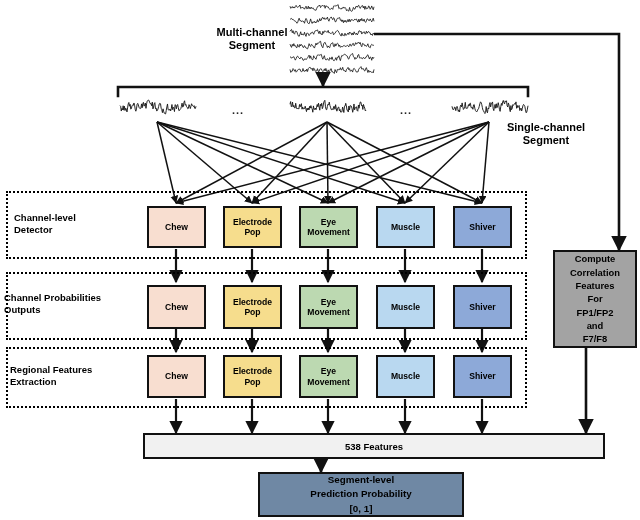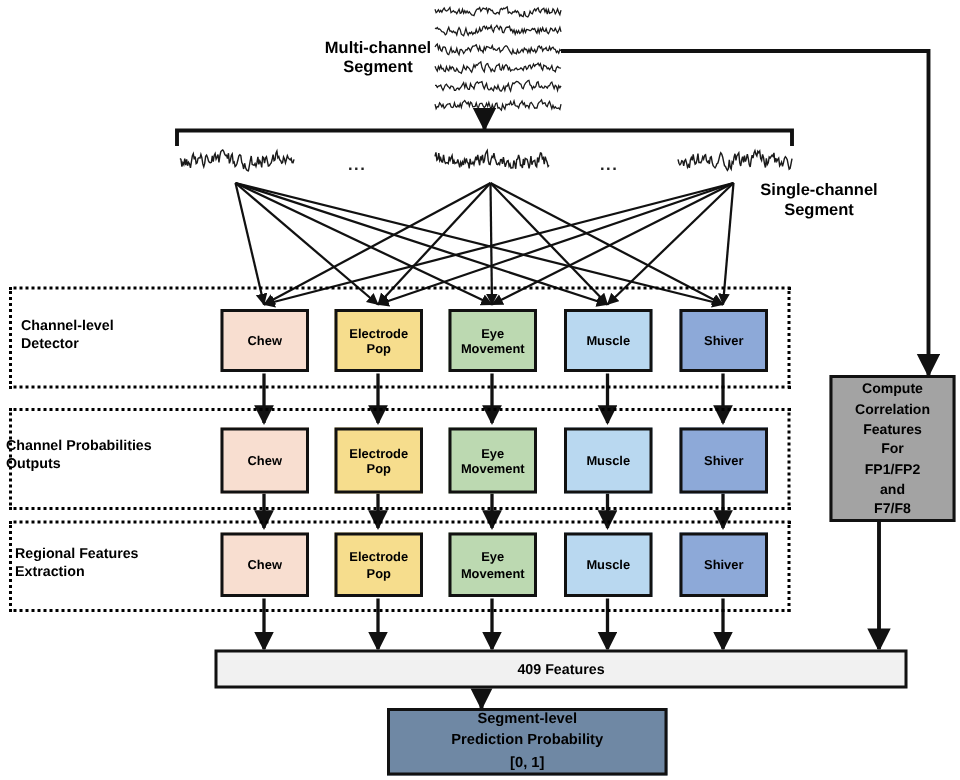--- a/index.html
+++ b/index.html
@@ -138,17 +138,17 @@
   <div class="node" style="left:453px;top:285px;width:59px;height:44px;background:#8da9d8;">Shiver</div>
 
   <div class="node" style="left:147px;top:355px;width:59px;height:43px;background:#f8ded0;">Chew</div>
   <div class="node" style="left:223px;top:355px;width:59px;height:43px;background:#f6dd8d;">Electrode<br>Pop</div>
   <div class="node" style="left:299px;top:355px;width:59px;height:43px;background:#bcd9b1;">Eye<br>Movement</div>
   <div class="node" style="left:376px;top:355px;width:59px;height:43px;background:#b9d8f0;">Muscle</div>
   <div class="node" style="left:453px;top:355px;width:59px;height:43px;background:#8da9d8;">Shiver</div>
 
   <div class="grayblock" style="left:553px;top:250px;width:84px;height:98px;">Compute<br>Correlation<br>Features<br>For<br>FP1/FP2<br>and<br>F7/F8</div>
 
-  <div class="barbox" style="left:143px;top:433px;width:462px;height:26px;background:#f1f1f1;">409 Features</div>
+  <div class="barbox" style="left:143px;top:433px;width:462px;height:26px;background:#f1f1f1;">538 Features</div>
 
-  <div class="finalbox" style="left:258px;top:472px;width:187px;height:45px;">Segment-level<br>Prediction Probability<br>[0, 1]</div>
+  <div class="finalbox" style="left:258px;top:472px;width:206px;height:45px;">Segment-level<br>Prediction Probability<br>[0, 1]</div>
 
 </div>
 
 </body></html>

